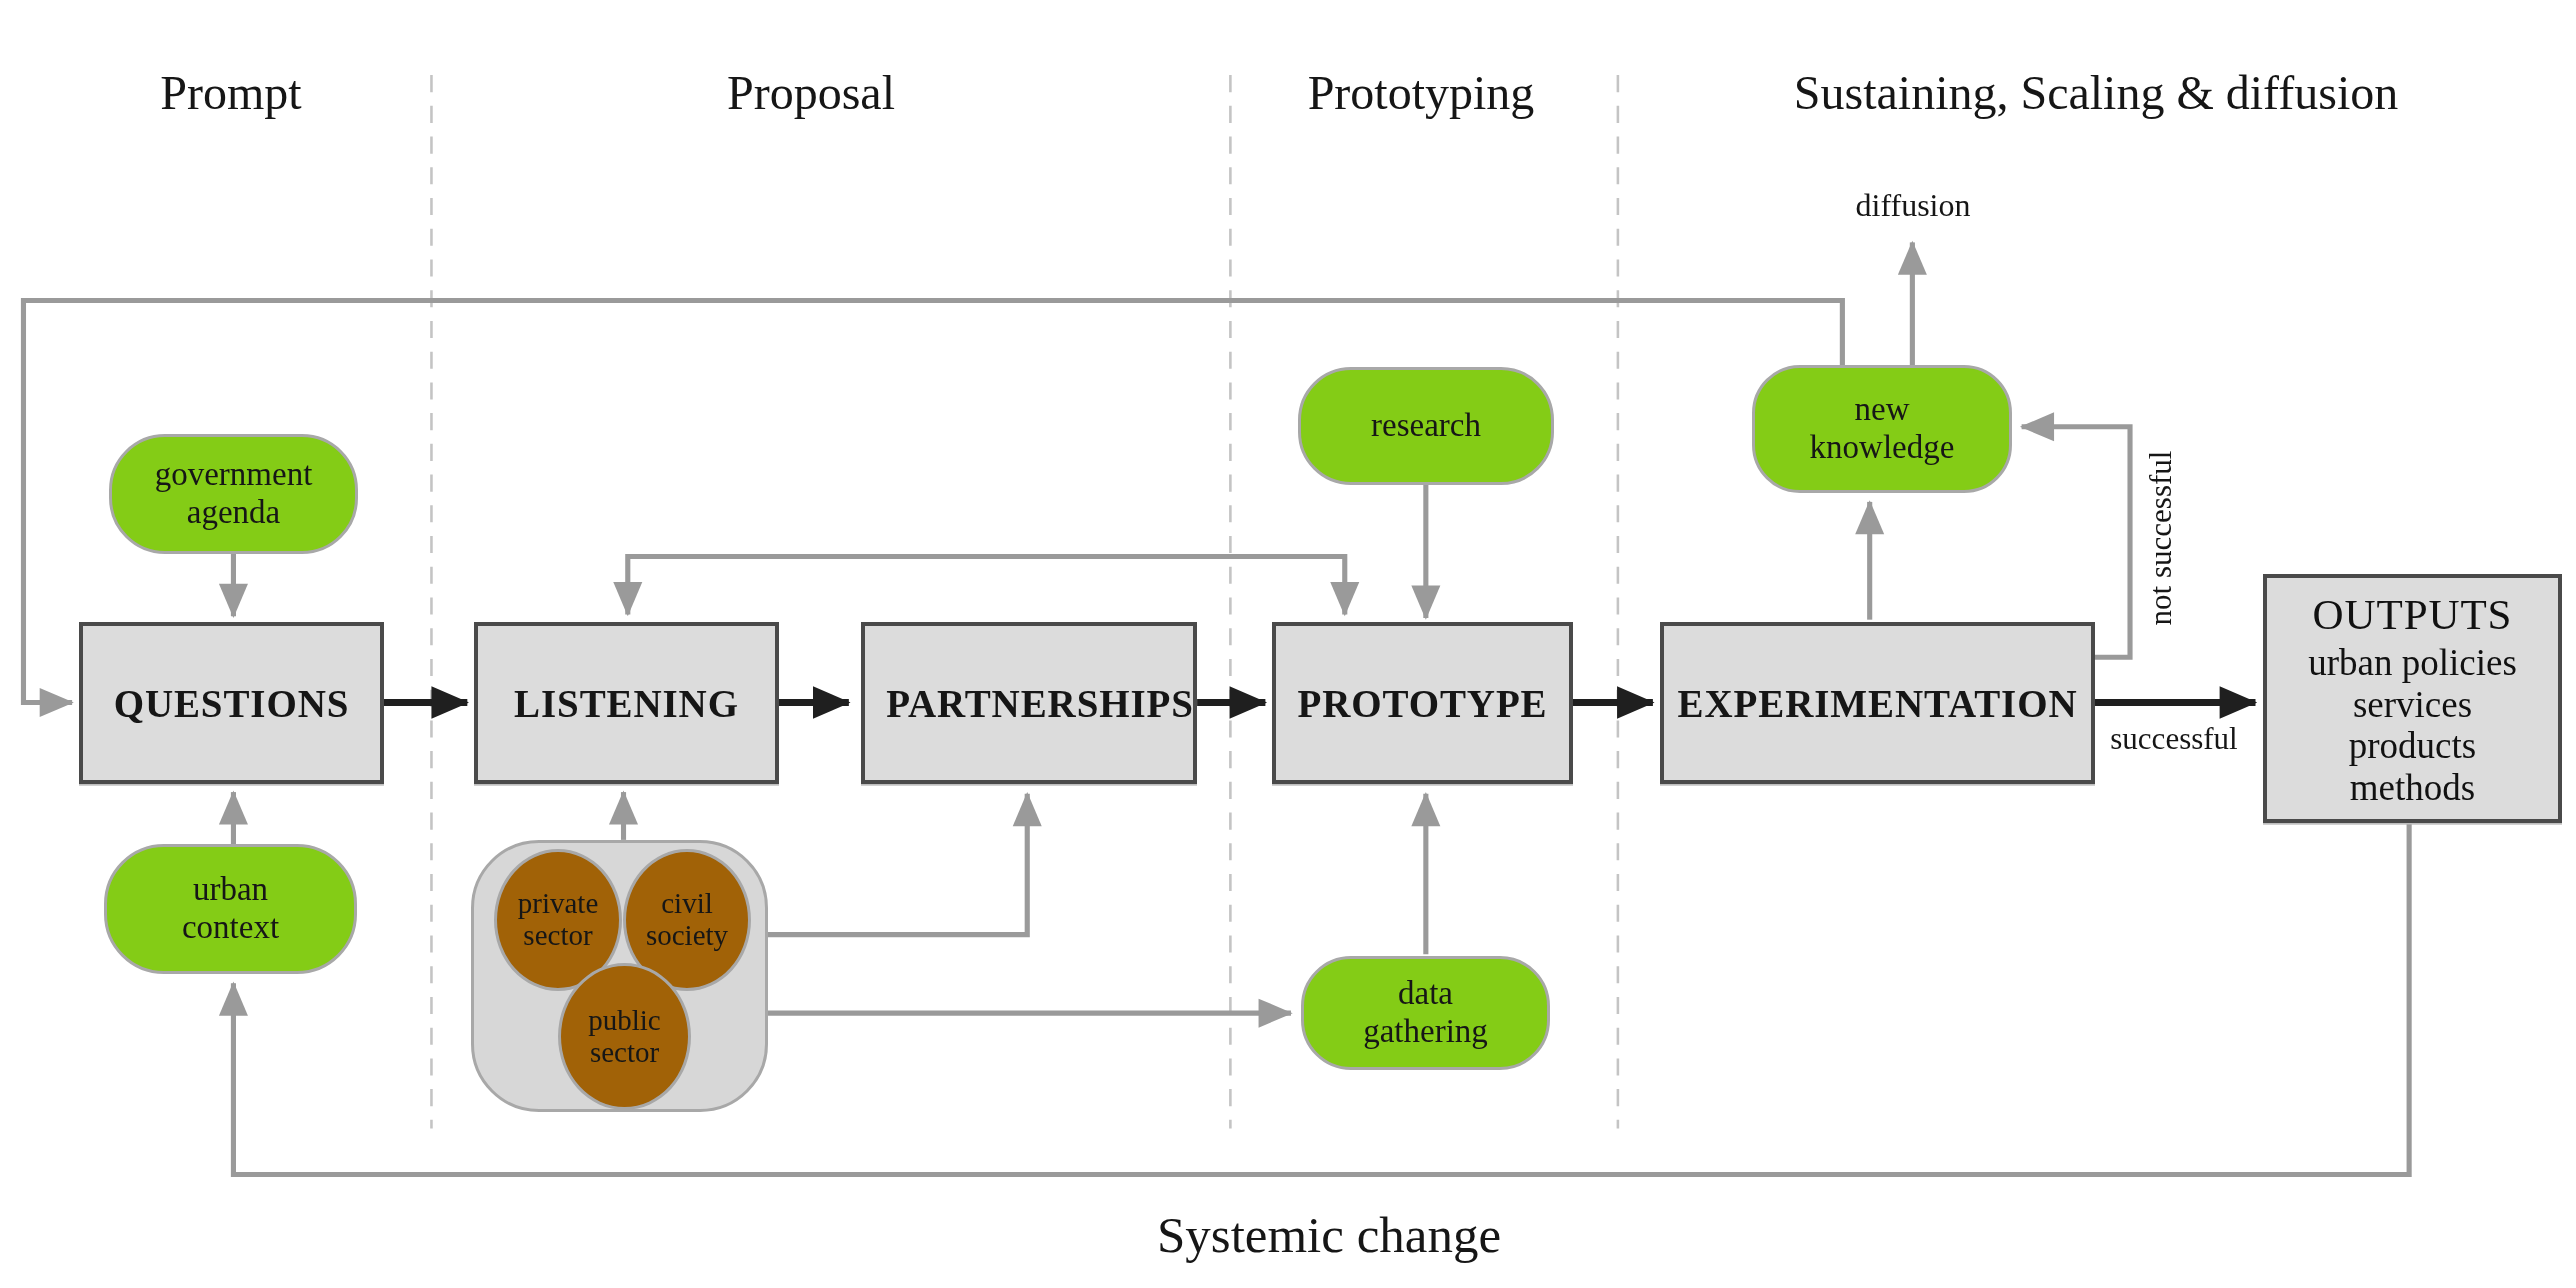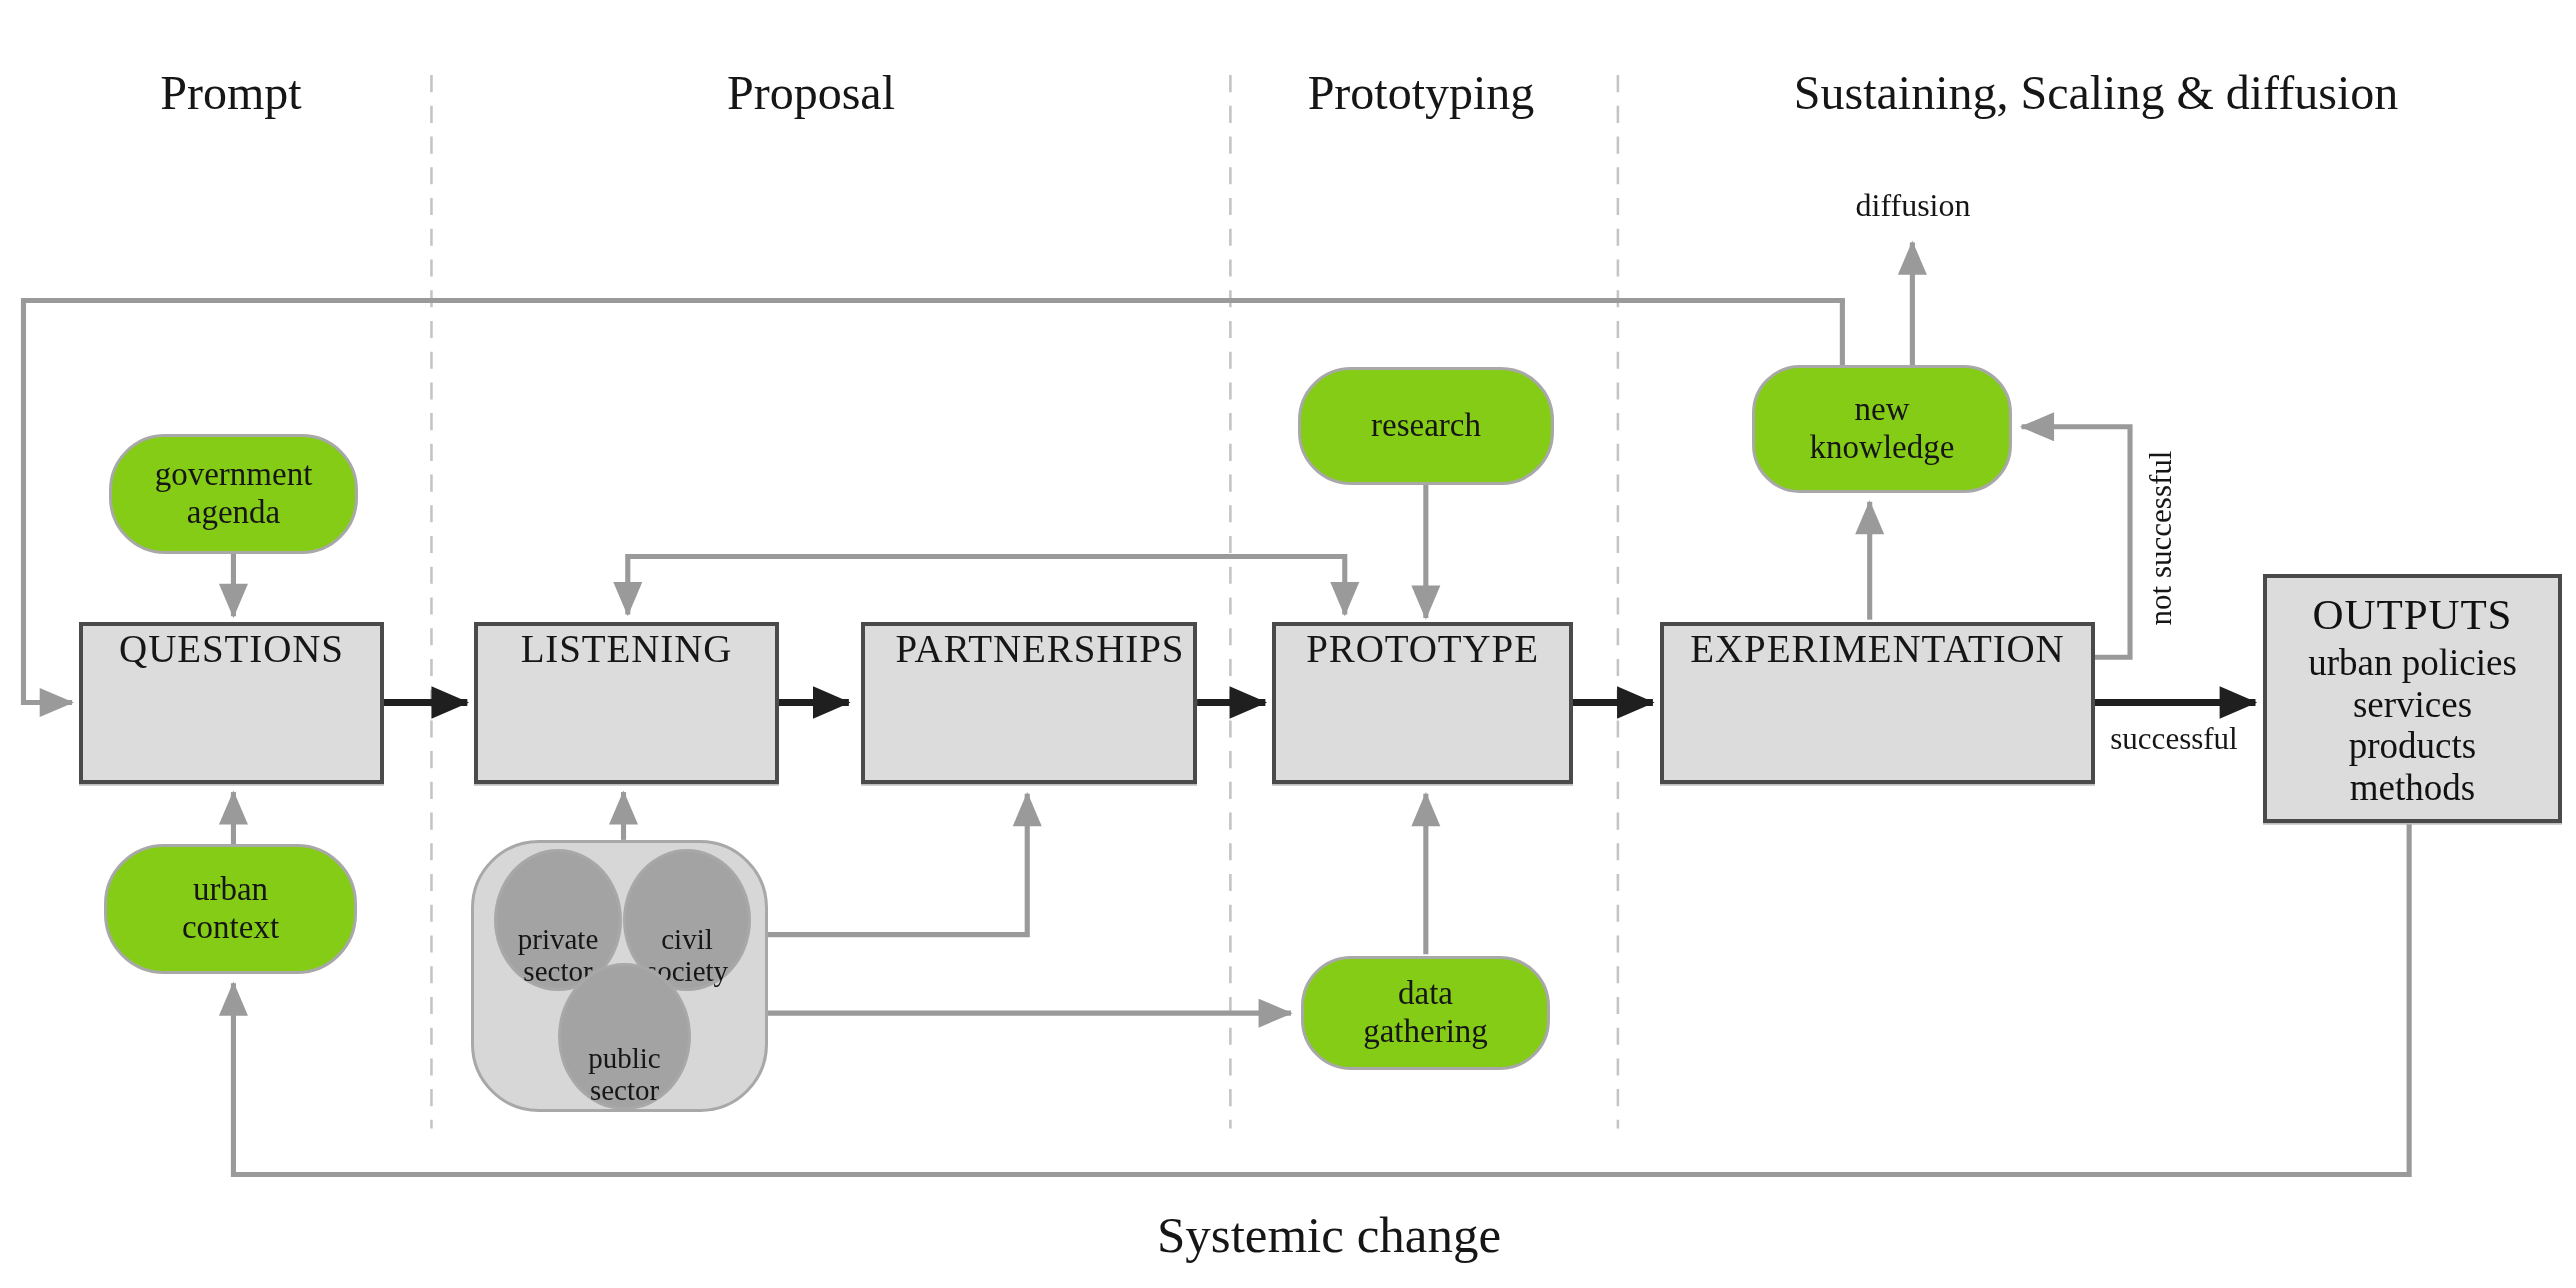--- a/index.html
+++ b/index.html
@@ -16,23 +16,24 @@
     position:absolute;
     transform:translate(-50%,-50%);
     font-size:48px;
     white-space:nowrap;
     color:#161616;
   }
   .stage-box{
     position:absolute;
     background:#dcdcdc;
     border:4.3px solid #4a4a4a;
-    display:flex;justify-content:center;
+    display:flex;align-items:center;justify-content:center;
     box-sizing:border-box;
     box-shadow:0 1.7px 0 rgba(70,70,70,.35);
+    font-weight:bold;
   }
   .stage-box .lbl{font-size:39px;letter-spacing:0.9px;color:#161616;white-space:nowrap;}
   .outputs-box{
     position:absolute;
     background:#dcdcdc;
     border:4.3px solid #4a4a4a;
     box-sizing:border-box;
     display:flex;flex-direction:column;align-items:center;justify-content:flex-start;
     padding-top:12px;
     box-shadow:0 1.7px 0 rgba(70,70,70,.35);
@@ -50,25 +51,25 @@
   .pill .lbl{font-size:33px;line-height:1.15;white-space:pre-line;color:#161616;}
   .cluster{
     position:absolute;
     background:#d7d7d7;
     border:3.4px solid #a8a8a8;
     border-radius:68px;
     box-sizing:border-box;
   }
   .sector-circle{
     position:absolute;
-    background:#a3a3a3;
+    background:#a16207;
     border:3.4px solid #a8a8a8;
     border-radius:50%;
     box-sizing:border-box;
-    display:flex;align-items:flex-end;justify-content:center;
+    display:flex;align-items:center;justify-content:center;
     text-align:center;
   }
   .sector-circle .lbl{font-size:29px;line-height:1.1;white-space:pre-line;color:#161616;}
   .edge-label{
     position:absolute;
     transform:translate(-50%,-50%);
     font-size:32px;
     white-space:nowrap;
     color:#161616;
   }

